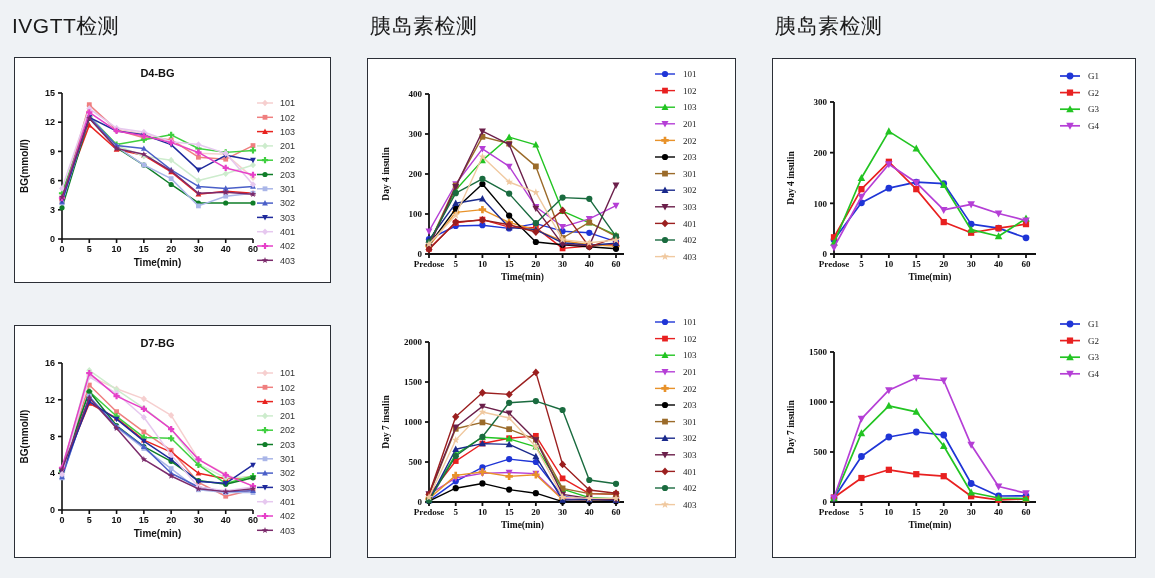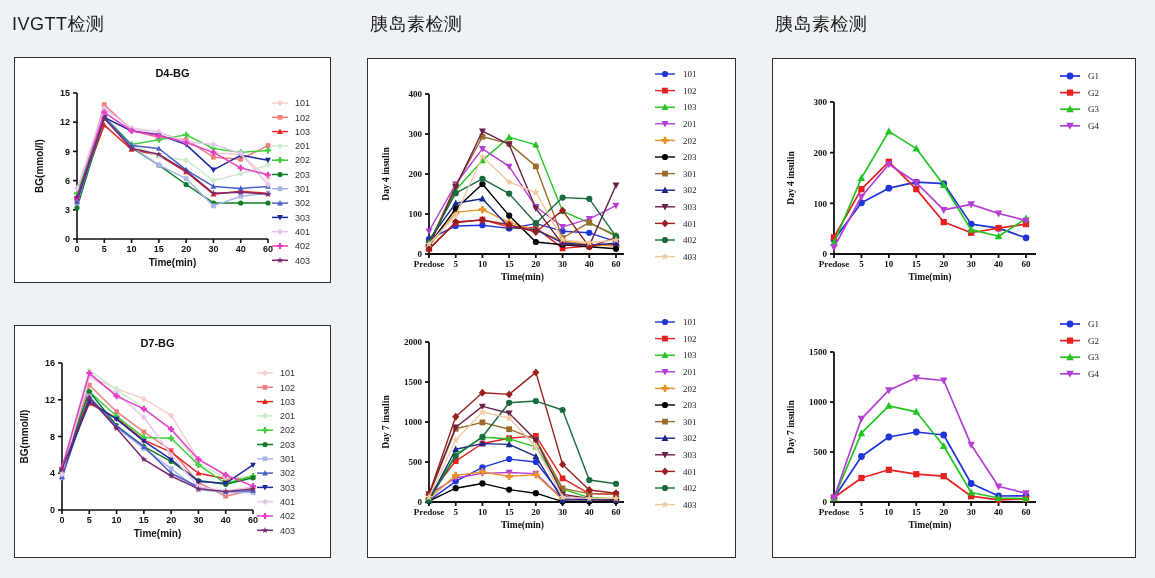--- a/index.html
+++ b/index.html
@@ -5,21 +5,21 @@
   html,body{margin:0;padding:0;}
   body{
     width:1155px;height:578px;
     background:#eff2f5;
     font-family:"Liberation Sans", sans-serif;
     overflow:hidden;
     position:relative;
   }
   .col-title{
     position:absolute;
-    font-size:18px;
+    font-size:21px;
     color:#1b1b1b;
     font-family:"Liberation Sans","DejaVu Sans",sans-serif;
     font-weight:400;
     letter-spacing:0.5px;
     white-space:nowrap;
   }
   .panel{
     position:absolute;
     background:#ffffff;
     border:1.5px solid #2b2f36;
@@ -41,21 +41,21 @@
 
 <div class="col-title" style="left:12px;top:12px;">IVGTT检测</div>
 <div class="col-title" style="left:370px;top:12px;">胰岛素检测</div>
 <div class="col-title" style="left:775px;top:12px;">胰岛素检测</div>
 
 <div class="panel" style="left:14px;top:57px;width:317px;height:226px;"></div>
 <div class="panel" style="left:14px;top:325px;width:317px;height:233px;"></div>
 <div class="panel" style="left:367px;top:58px;width:369px;height:500px;"></div>
 <div class="panel" style="left:772px;top:58px;width:364px;height:500px;"></div>
 
-<div class="chartwrap" style="left:29px;top:57px;width:317px;height:248px;">
+<div class="chartwrap" style="left:14px;top:57px;width:317px;height:248px;">
     <svg width="317" height="226" viewBox="0 0 317 226">
       <text x="143.5" y="20" text-anchor="middle" font-size="11" class="gp-title">D4-BG</text>
       <line x1="48" y1="36" x2="48" y2="182" stroke="#111" stroke-width="1.6"></line>
       <line x1="44" y1="182" x2="48" y2="182" stroke="#111" stroke-width="1.6"></line>
       <text x="41" y="185.24" text-anchor="end" font-size="9" class="gp-tick">0</text>
       <line x1="44" y1="152.8" x2="48" y2="152.8" stroke="#111" stroke-width="1.6"></line>
       <text x="41" y="156.04000000000002" text-anchor="end" font-size="9" class="gp-tick">3</text>
       <line x1="44" y1="123.6" x2="48" y2="123.6" stroke="#111" stroke-width="1.6"></line>
       <text x="41" y="126.83999999999999" text-anchor="end" font-size="9" class="gp-tick">6</text>
       <line x1="44" y1="94.4" x2="48" y2="94.4" stroke="#111" stroke-width="1.6"></line>

